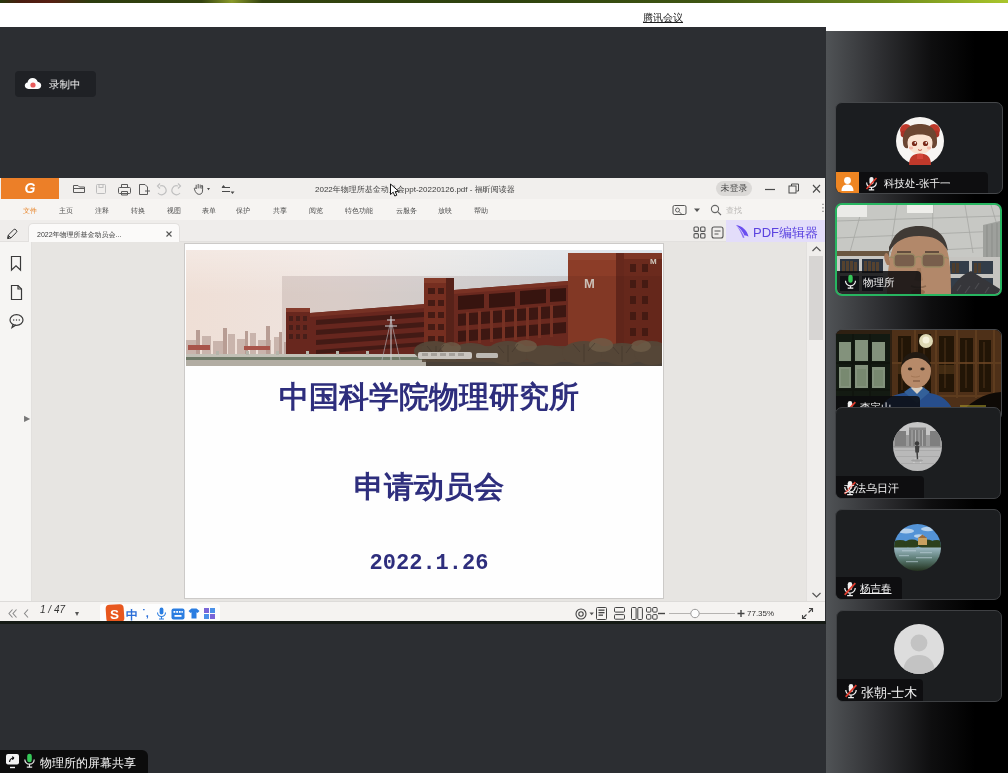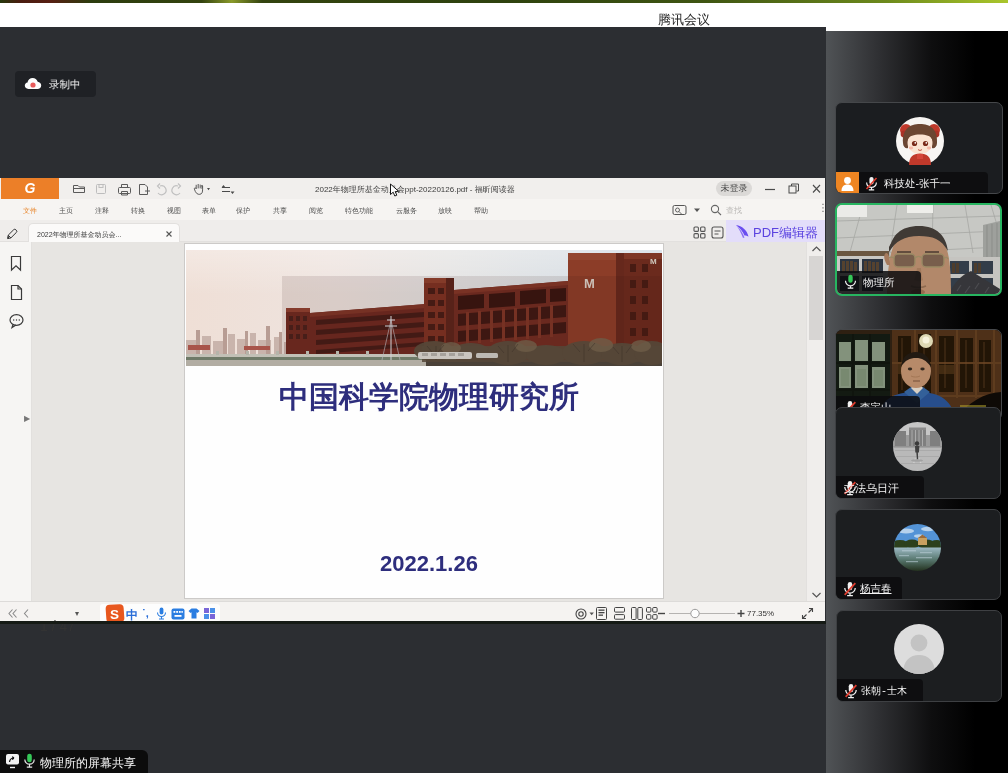--- a/index.html
+++ b/index.html
@@ -6,21 +6,21 @@
   html,body { width:1008px; height:773px; overflow:hidden; }
   body { font-family:"Liberation Sans", sans-serif; position:relative; background:#fff; }
   .abs { position:absolute; }
 </style>
 </head>
 <body>
 
 <div class="abs" style="left:0;top:0;width:1008px;height:3px;background:linear-gradient(90deg,#26380c 0,#4a1c10 2%,#571f12 5%,#2c3c0e 9%,#33430f 20%,#8a9a2a 23%,#33430f 26%,#2e420e 50%,#3f5512 70%,#6d8a1c 88%,#9cb827 97%,#aac62c 100%);"></div>
 
 <div class="abs" style="left:0;top:3px;width:1008px;height:28px;background:#ffffff;">
-  <span class="abs" style="left:658px;top:8px;font-size:13px;color:#1f1f1f;">腾讯会议</span>
+  <span class="abs" style="left:643px;top:8px;font-size:10px;color:#1f1f1f;text-decoration:underline;">腾讯会议</span>
 </div>
 
 <div class="abs" style="left:0;top:27px;width:826px;height:746px;background:#2c2e32;"></div>
 
 <div class="abs" style="left:15px;top:71px;width:81px;height:26px;background:#1f2125;border-radius:4px;">
   <svg class="abs" style="left:9px;top:5px;" width="18" height="15" viewBox="0 0 18 15">
     <path d="M4.5 13 C2 13 0.8 11.3 0.8 9.6 C0.8 8 2 6.7 3.5 6.5 C3.8 3.9 6 2 8.7 2 C11 2 13 3.5 13.7 5.7 C15.7 5.9 17.2 7.5 17.2 9.4 C17.2 11.4 15.6 13 13.6 13 Z" fill="#fdfdfd"></path>
     <circle cx="9" cy="9" r="2.6" fill="#e85a5a"></circle>
   </svg>
   <span class="abs" style="left:34px;top:7px;font-size:10.5px;color:#f2f2f2;">录制中</span>
@@ -346,42 +346,43 @@
         <g stroke="#d3d4d8" stroke-width="1" fill="none">
           <path d="M205 110 L205 66"></path>
             <path d="M199 76 L211 76 M201 70 L209 70"></path>
         </g>
         <g stroke="#b8b9bd" stroke-width="0.6" fill="none">
             <path d="M205 70 L196 110 M205 70 L214 110"></path>
           </g>
       </svg>
 
       <div class="abs" style="left:4px;top:133px;width:480px;text-align:center;font-size:30px;font-weight:bold;color:#2e2e7d;">中国科学院物理研究所</div>
-      <div class="abs" style="left:4px;top:307px;width:480px;text-align:center;font-size:22px;font-weight:bold;color:#2e2e7d;">2022.1.26</div>
+      <div class="abs" style="left:4px;top:223px;width:480px;text-align:center;font-size:30px;font-weight:bold;color:#2e2e7d;">申请动员会</div>
+      <div class="abs" style="left:4px;top:307px;width:480px;text-align:center;font-size:22px;font-weight:bold;color:#2e2e7d;font-family:Liberation Mono, monospace;">2022.1.26</div>
     </div>
 
     <div class="abs" style="left:806px;top:0;width:19px;height:358.5px;background:#f0eeec;border-left:1px solid #e2e0de;">
       <svg class="abs" style="left:4px;top:3px;" width="11" height="8" viewBox="0 0 11 8">
           <path d="M1.5 6 L5.5 2 L9.5 6" stroke="#555" stroke-width="1.2" fill="none"></path>
         </svg>
       <div class="abs" style="left:2px;top:14px;width:14px;height:84px;background:#d7d5d3;"></div>
       <svg class="abs" style="left:4px;top:349px;" width="11" height="8" viewBox="0 0 11 8">
           <path d="M1.5 2 L5.5 6 L9.5 2" stroke="#555" stroke-width="1.2" fill="none"></path>
         </svg>
     </div>
   </div>
 
   <div class="abs" style="left:0;top:422.5px;width:825px;height:22.5px;background:#f5f3f1;border-top:1px solid #dddbd9;">
     <svg class="abs" style="left:8px;top:7px;" width="26" height="9" viewBox="0 0 26 9">
       <g stroke="#8a8a8a" stroke-width="1.1" fill="none">
         <path d="M4.5 0.5 L1 4.5 L4.5 8.5 M8.5 0.5 L5 4.5 L8.5 8.5"></path>
         <path d="M20 0.5 L16.5 4.5 L20 8.5"></path>
       </g>
     </svg>
-    <span class="abs" style="left:40px;top:16px;font-size:14px;color:#333;">1 / 47</span>
+    <span class="abs" style="left:40px;top:2px;font-size:10px;color:#333;font-style:italic;">1 / 47</span>
     <span class="abs" style="left:75px;top:7px;font-size:8px;color:#555;">▾</span>
 
     <div class="abs" style="left:100px;top:2px;width:120px;height:18px;background:#fdfdfd;border-radius:3px;">
       <svg class="abs" style="left:5px;top:0px;" width="20" height="19" viewBox="0 0 20 19">
         <rect x="1" y="0.5" width="18" height="18" rx="4" fill="#e8571e" transform="rotate(-4 10 9.5)"></rect>
         <text x="5" y="14.5" font-size="13.5" font-weight="bold" fill="#ffffff" font-family="Liberation Sans">S</text>
       </svg>
       <span class="abs" style="left:26px;top:3px;font-size:12px;color:#2a6ed8;font-weight:bold;">中</span>
       <span class="abs" style="left:42px;top:3px;font-size:11px;color:#2a6ed8;font-weight:bold;">˙,</span>
       <svg class="abs" style="left:56px;top:3px;" width="11" height="13" viewBox="0 0 11 13">
@@ -776,15 +777,15 @@
       <circle cx="25" cy="19" r="8.4" fill="#c3c3c3"></circle>
       <path d="M9 50 C9 36.5 16 31 25 31 C34 31 41 36.5 41 50 Z" fill="#c3c3c3"></path>
     </g>
   </svg>
   <div class="abs" style="left:0;top:68px;height:24px;background:rgba(12,12,14,0.85);width:86px;border-radius:0 4px 0 0;">
     <svg class="abs" style="left:6px;top:4px;" width="16" height="16" viewBox="0 0 15 15">
       <rect x="5.4" y="1" width="4.2" height="7.6" rx="2.1" fill="#f2f2f2"></rect>
       <path d="M2.6 6.5 a4.9 4.9 0 0 0 9.8 0 M7.5 11.4 V13.6 M4.8 13.8 H10.2" stroke="#f2f2f2" stroke-width="1.2" fill="none"></path>
       <path d="M2.5 13 L12.5 2" stroke="#e03c2e" stroke-width="1.6"></path>
     </svg>
-    <span class="abs" style="left:24px;top:5px;font-size:10px;color:#f5f5f5;font-family:Liberation Mono, monospace;">张朝-士木</span>
+    <span class="abs" style="left:24px;top:5px;font-size:13px;color:#f5f5f5;">张朝-士木</span>
   </div>
 </div>
 
 </body></html>

